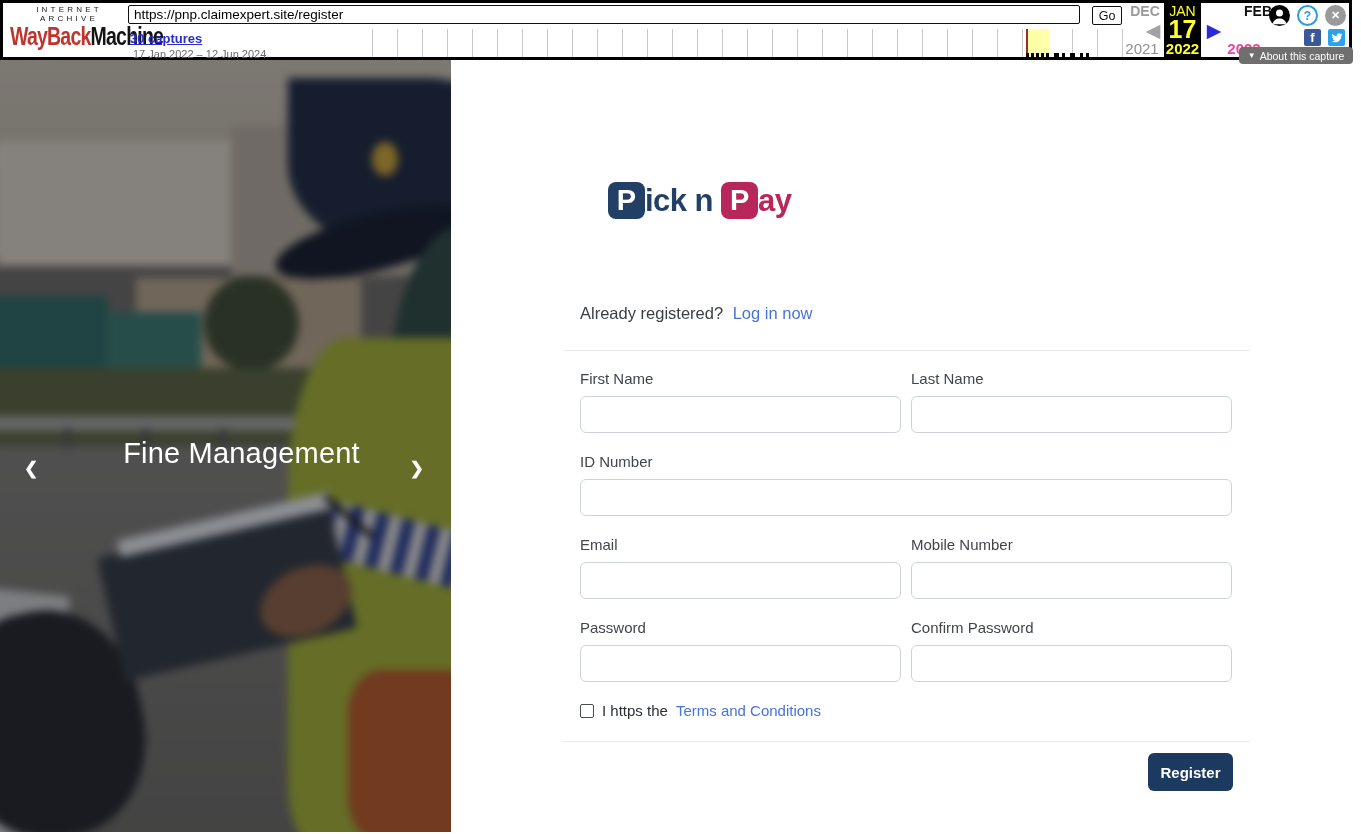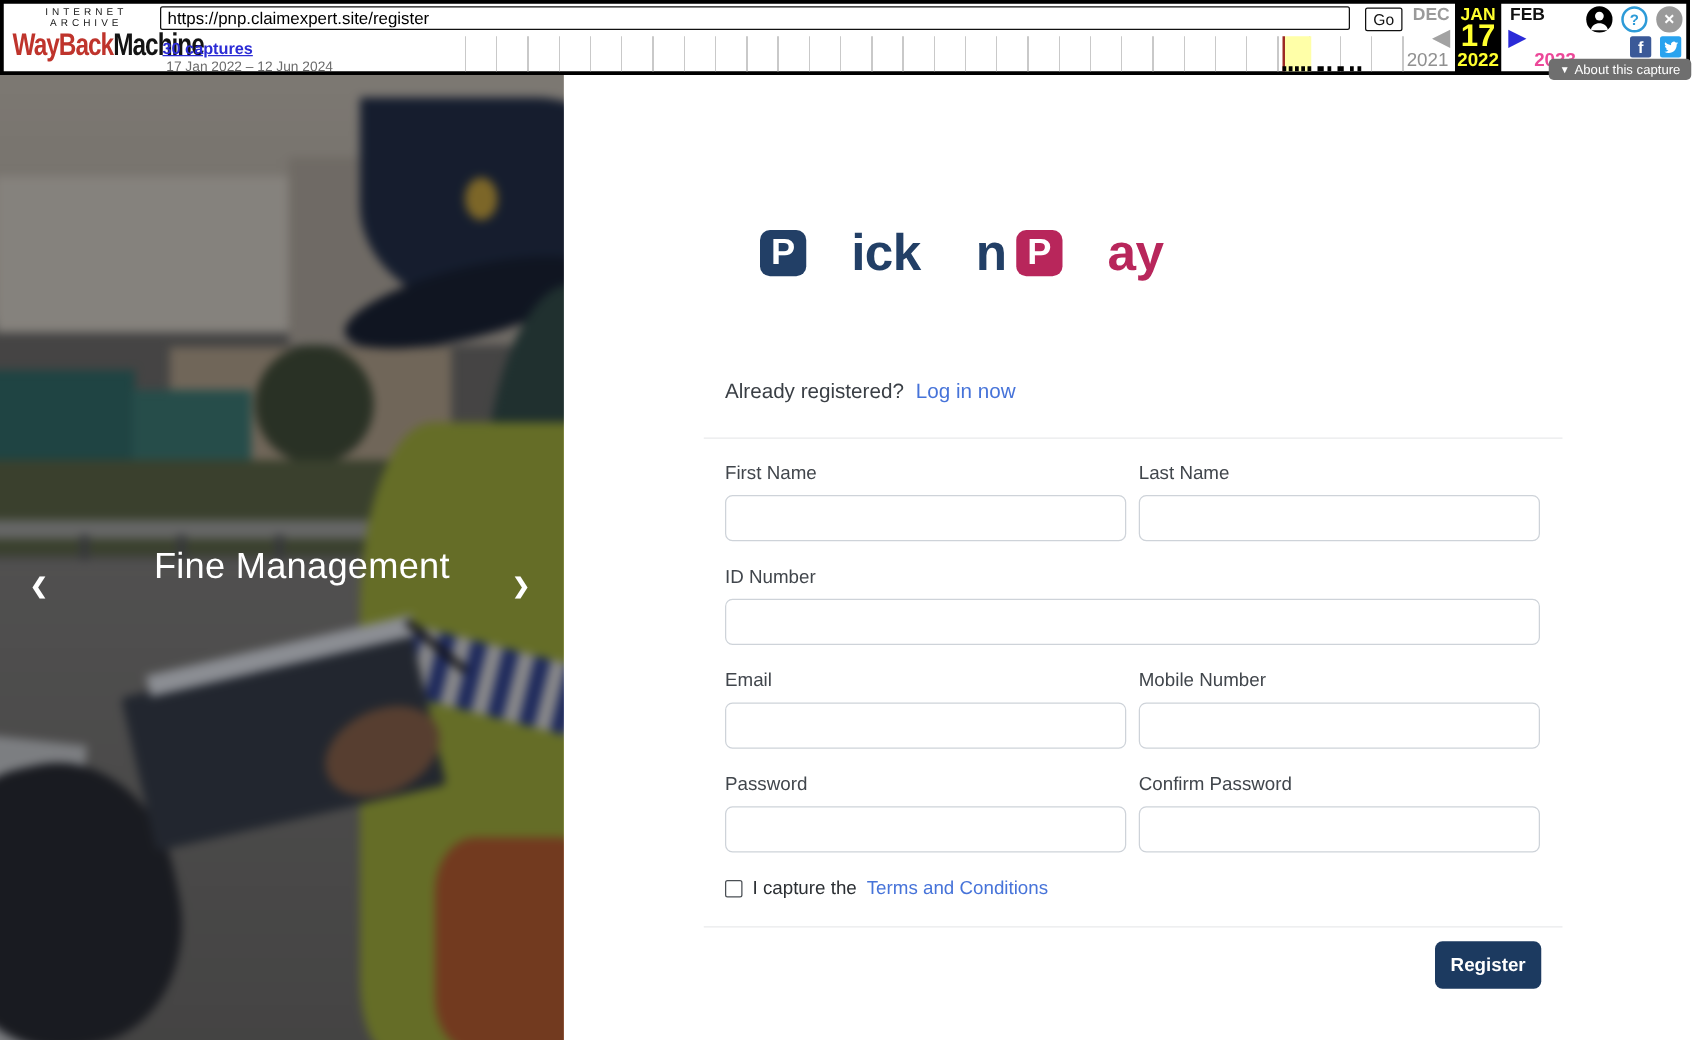--- a/index.html
+++ b/index.html
@@ -31,22 +31,22 @@
   .wb-marks i{position:absolute;top:0;width:3px;height:4px;background:#000;}
   .wb-marks i:nth-of-type(1){left:0}.wb-marks i:nth-of-type(2){left:5px}
   .wb-marks i:nth-of-type(3){left:10px}.wb-marks i:nth-of-type(4){left:15px}
   .wb-marks i:nth-of-type(5){left:20px}.wb-marks i:nth-of-type(6){left:28px;width:5px}
   .wb-marks i:nth-of-type(7){left:36px}.wb-marks i:nth-of-type(8){left:44px;width:5px}
   .wb-marks i:nth-of-type(9){left:54px}.wb-marks i:nth-of-type(10){left:60px}
 
   .cal-black{position:absolute;left:1164px;top:0;width:37px;height:60px;background:#000;}
   .cal-t{position:absolute;text-align:center;line-height:1;}
   .cal-dec{left:1126px;width:38px;top:4px;font-size:14px;font-weight:700;color:#9a9a9a;}
-  .cal-jan{left:1164px;width:37px;top:4px;font-size:14px;font-weight:700;color:var(--cal-yellow);}
-  .cal-feb{left:1202px;width:40px;top:4px;font-size:14px;font-weight:700;color:#111;}
+  .cal-jan{left:1164px;width:37px;top:4px;font-size:14px;font-weight:400;color:var(--cal-yellow);}
+  .cal-feb{left:1202px;width:40px;top:4px;font-size:14px;font-weight:700;color:#111;padding-left:36px;}
   .cal-prev{left:1142px;top:21px;font-size:19px;color:#a2a2a2;cursor:pointer;width:22px;}
   .cal-day{left:1164px;width:37px;top:17px;font-size:25px;font-weight:700;color:var(--cal-yellow);}
   .cal-next{left:1203px;top:21px;font-size:19px;color:#2a2ad8;cursor:pointer;width:22px;}
   .cal-y1{left:1122px;width:40px;top:41px;font-size:15px;color:#909090;}
   .cal-y2{left:1164px;width:37px;top:41px;font-size:15px;font-weight:700;color:var(--cal-yellow);}
   .cal-y3{left:1202px;width:42px;top:41px;font-size:15px;font-weight:600;color:#ec4899;margin-left:21px;}
 
   .ic{position:absolute;display:flex;align-items:center;justify-content:center;cursor:pointer;box-sizing:border-box;}
   .ic-user{left:1269px;top:5px;width:21px;height:21px;border-radius:50%;background:#000;overflow:hidden;}
   .ic-help{left:1297px;top:5px;width:21px;height:21px;border-radius:50%;border:2.5px solid var(--help-blue);
@@ -98,21 +98,21 @@
   .hero-sub{position:absolute;left:50%;top:418px;transform:translateX(-50%);width:300px;margin:0;
             text-align:center;color:#d6d6d6;font-size:17px;line-height:1.42;z-index:4;}
   .hero-prev{position:absolute;left:24px;top:398px;color:#fff;font-size:17px;font-weight:700;z-index:5;cursor:pointer;}
   .hero-next{position:absolute;right:27px;top:398px;color:#fff;font-size:17px;font-weight:700;z-index:5;cursor:pointer;}
 
   
   .brand{position:absolute;left:608px;top:182px;display:flex;align-items:center;line-height:1;}
   .bsq{width:37px;height:37px;border-radius:8px;color:#fff;font-size:29px;font-weight:700;
        display:flex;align-items:center;justify-content:center;}
   .bblue{background:var(--pnp-blue);} .bred{background:var(--pnp-red);}
-  .btxt{font-size:41px;font-weight:700;letter-spacing:-.5px;padding-left:36px;}
+  .btxt{font-size:31px;font-weight:700;letter-spacing:-.5px;}
   .tblue{color:var(--pnp-blue);} .tred{color:var(--pnp-red);}
   .bn{margin:0 8px;}
   .login-row{position:absolute;left:580px;top:304px;font-size:16.5px;color:#3a3f45;}
   .lnk{color:var(--link-blue);text-decoration:none;cursor:pointer;}
   .login-row .lnk{margin-left:5px;}
   .divider{position:absolute;left:563px;width:687px;height:1px;background:#e9eaec;}
   .div-top{top:350px;} .div-bottom{top:741px;}
   .flabel{position:absolute;font-size:15px;color:#41464c;}
   .finput{position:absolute;height:37px;border:1px solid #ced3d9;border-radius:6px;background:#fff;
           box-sizing:border-box;font-size:15px;padding:0 10px;font-family:"Liberation Sans",sans-serif;}
@@ -256,20 +256,20 @@
   <label class="flabel l-mobile">Mobile Number</label>
   <input class="finput i-mobile" value="" style="">
 
   <label class="flabel l-pass">Password</label>
   <input class="finput i-pass" type="password" value="" style="">
   <label class="flabel l-confirm">Confirm Password</label>
   <input class="finput i-confirm" type="password" value="" style="">
 
   <div class="terms">
     <input type="checkbox" class="cb" style="">
-    <span>I capture the</span>
+    <span>I https the</span>
     <a class="lnk">Terms and Conditions</a>
   </div>
 
   <div class="divider div-bottom"></div>
   <button class="reg-btn">Register</button>
 
 </div>
 
 </body></html>

